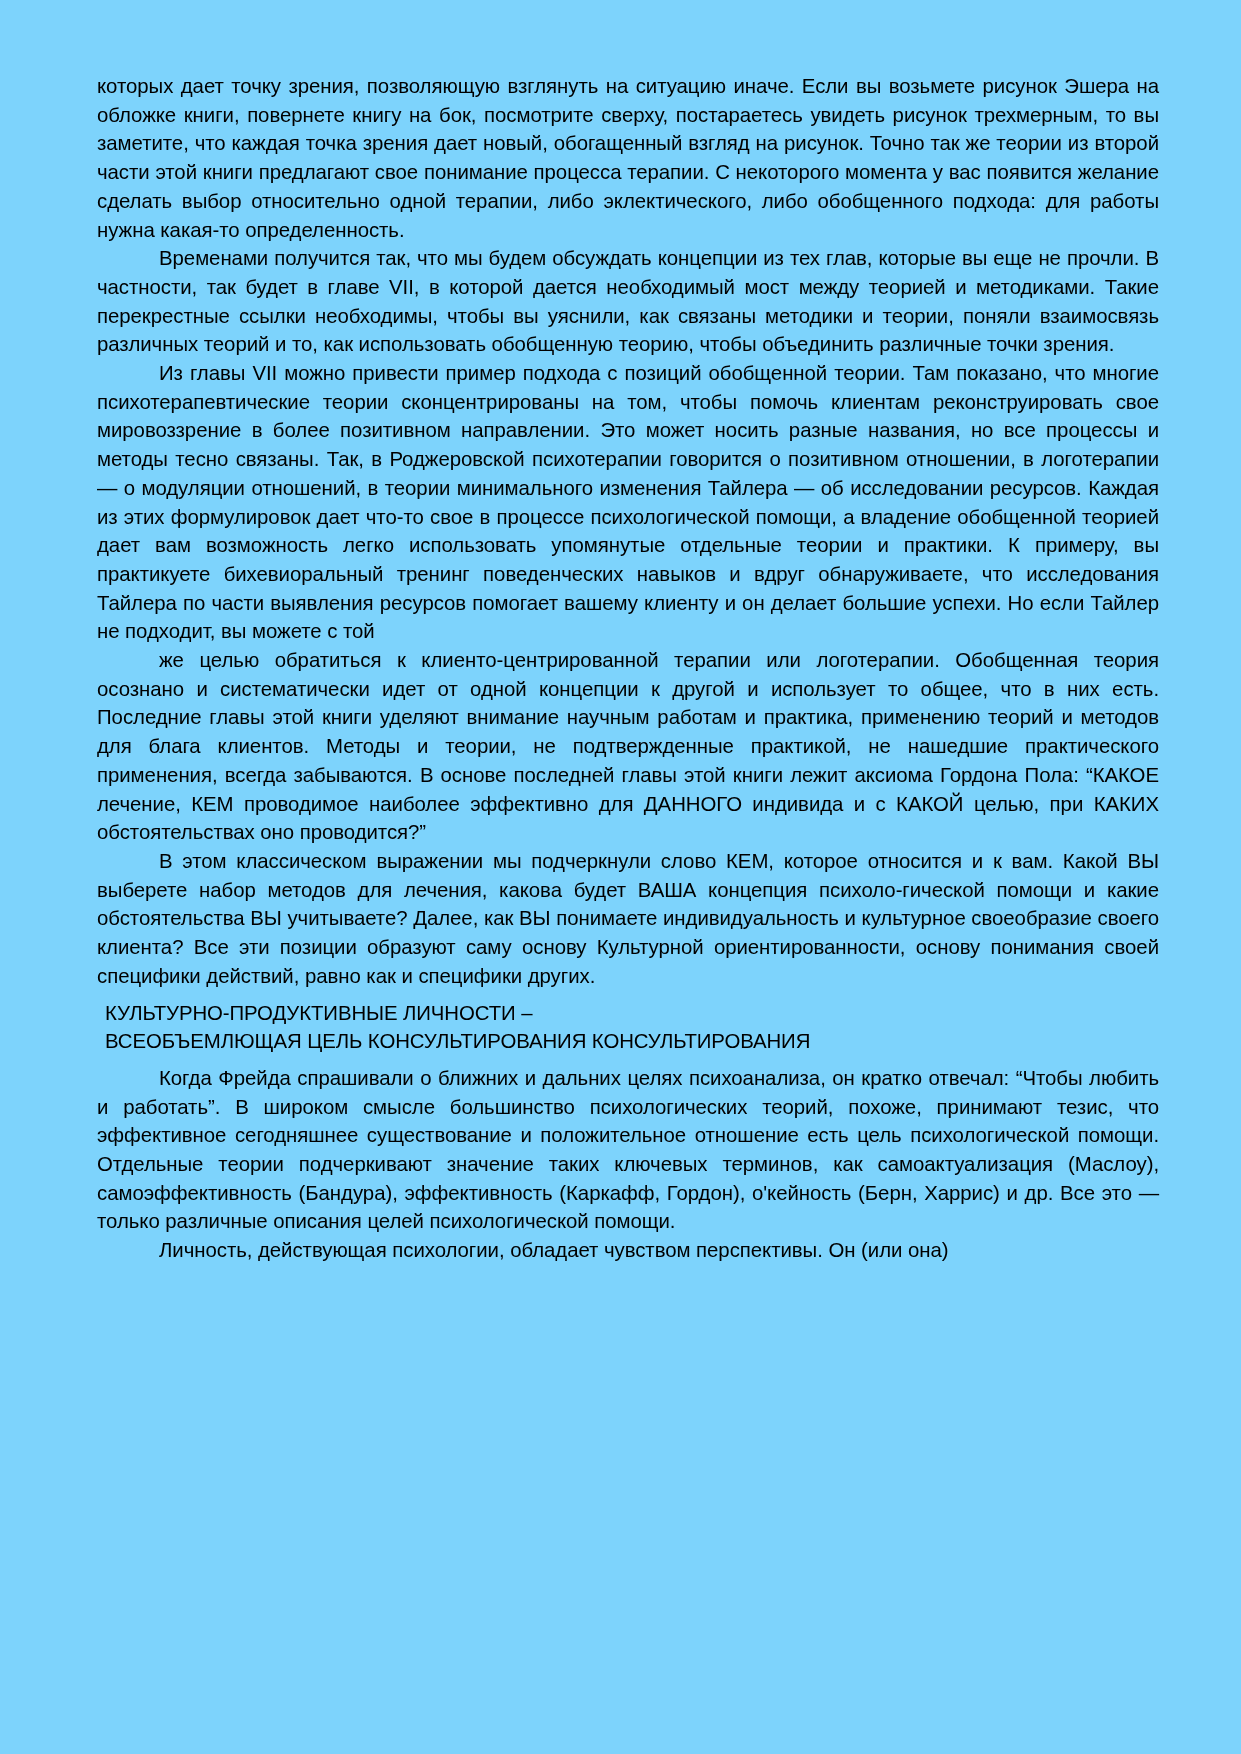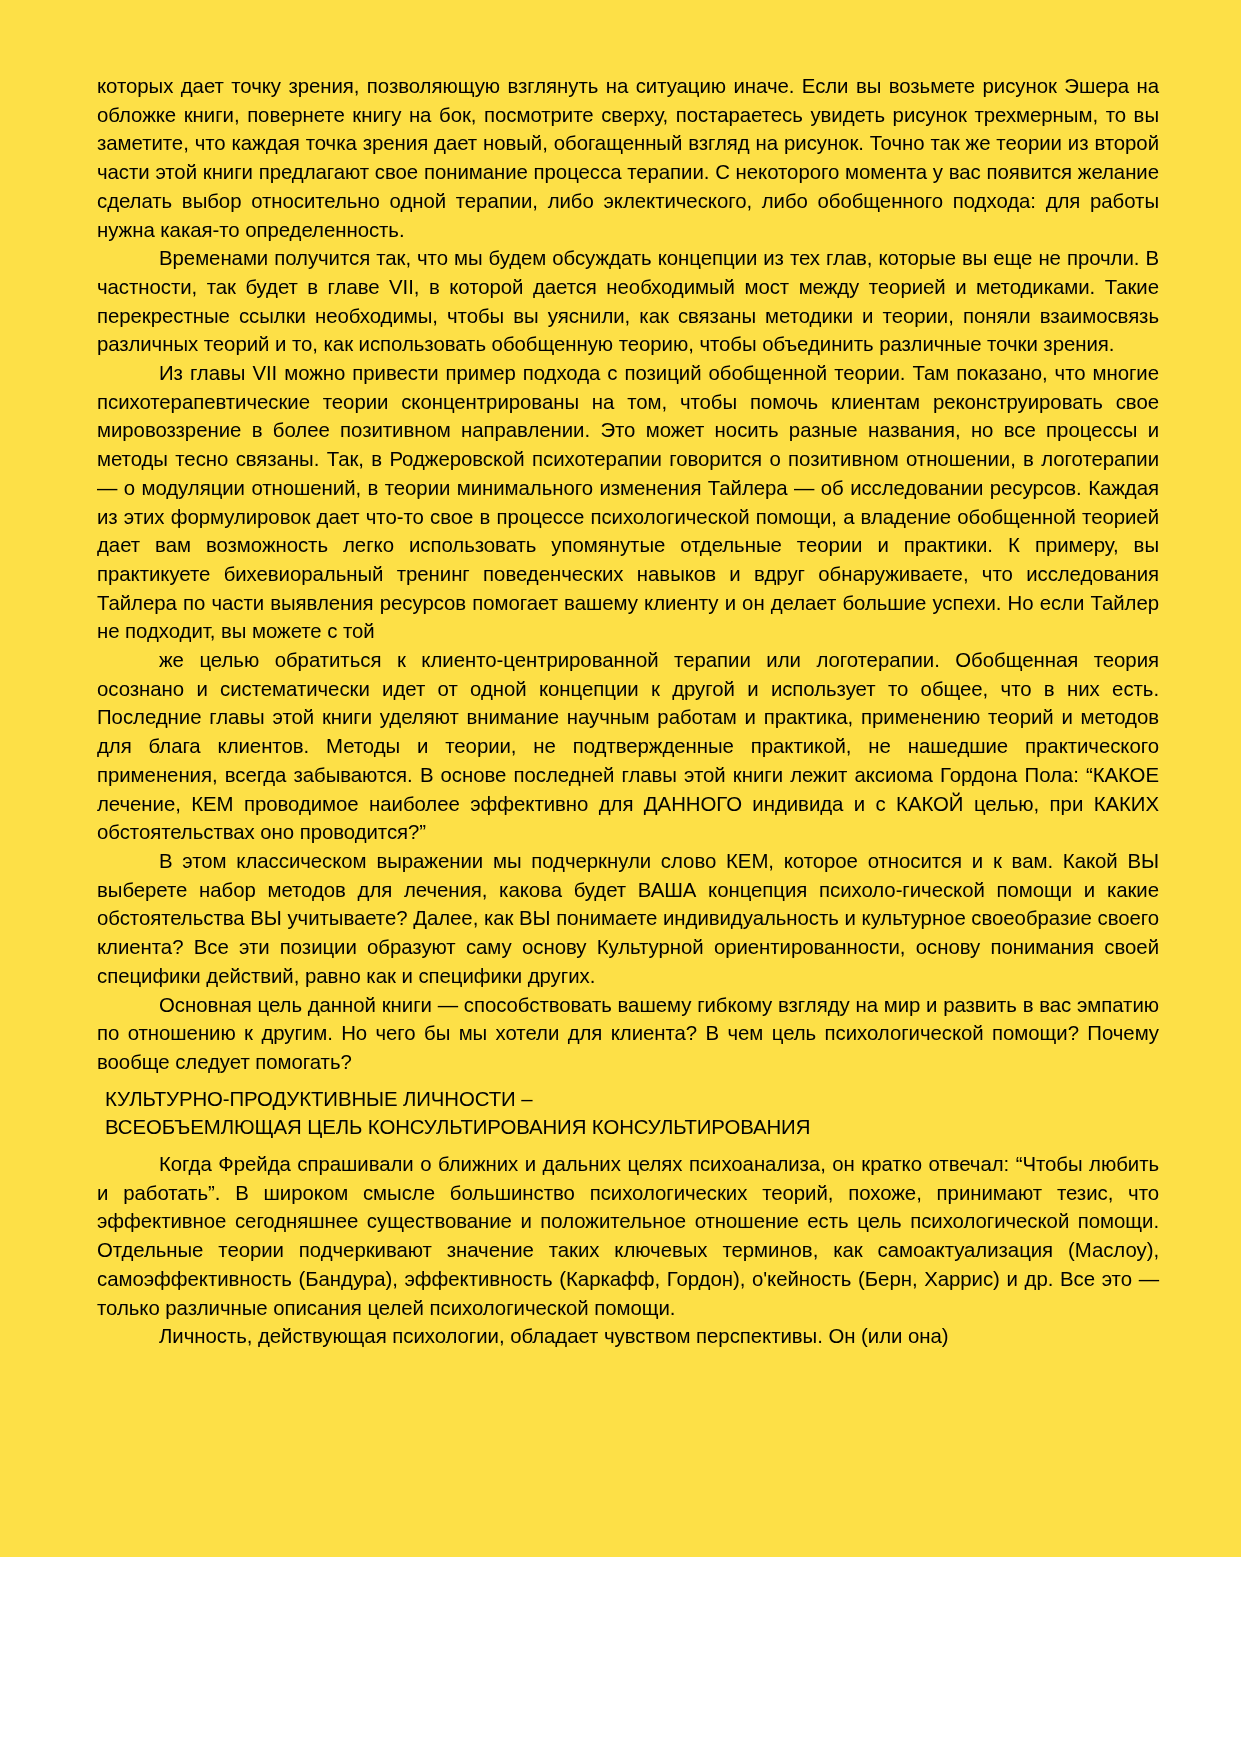--- a/index.html
+++ b/index.html
@@ -8,22 +8,22 @@
     padding: 0;
     background: #ffffff;
   }
   body {
     font-family: "Liberation Sans", "DejaVu Sans", sans-serif;
     color: #000000;
   }
   .page {
     position: relative;
     width: 1241px;
-    height: 1557px;
-    background: #fde047;
+    height: 1754px;
+    background: #7dd3fc;
     box-sizing: border-box;
     overflow: hidden;
   }
   .text-column {
     position: absolute;
     left: 97px;
     top: 72px;
     width: 1062px;
   }
   p.para {
@@ -72,21 +72,20 @@
     <p class="para no-indent nostretch">которых дает точку зрения, позволяющую взглянуть на ситуацию иначе. Если вы возьмете рисунок Эшера на обложке книги, повернете книгу на бок, посмотрите сверху, постараетесь увидеть рисунок трехмерным, то вы заметите, что каждая точка зрения дает новый, обогащенный взгляд на рисунок. Точно так же теории из второй части этой книги предлагают свое понимание процесса терапии. С некоторого момента у вас появится желание сделать выбор относительно одной терапии, либо эклектического, либо обобщенного подхода: для работы нужна какая-то определенность.</p>
 
     <p class="para nostretch">Временами получится так, что мы будем обсуждать концепции из тех глав, которые вы еще не прочли. В частности, так будет в главе VII, в которой дается необходимый мост между теорией и методиками. Такие перекрестные ссылки необходимы, чтобы вы уяснили, как связаны методики и теории, поняли взаимосвязь различных теорий и то, как использовать обобщенную теорию, чтобы объединить различные точки зрения.</p>
 
     <p class="para nostretch">Из главы VII можно привести пример подхода с позиций обобщенной теории. Там показано, что многие психотерапевтические теории сконцентрированы на том, чтобы помочь клиентам реконструировать свое мировоззрение в более позитивном направлении. Это может носить разные названия, но все процессы и методы тесно связаны. Так, в Роджеровской психотерапии говорится о позитивном отношении, в логотерапии — о модуляции отношений, в теории минимального изменения Тайлера — об исследовании ресурсов. Каждая из этих формулировок дает что-то свое в процессе психологической помощи, а владение обобщенной теорией дает вам возможность легко использовать упомянутые отдельные теории и практики. К примеру, вы практикуете бихевиоральный тренинг поведенческих навыков и вдруг обнаруживаете, что исследования Тайлера по части выявления ресурсов помогает вашему клиенту и он делает большие успехи. Но если Тайлер не подходит, вы можете с той</p>
 
     <p class="para nostretch">же целью обратиться к клиенто-центрированной терапии или логотерапии. Обобщенная теория осознано и систематически идет от одной концепции к другой и использует то общее, что в них есть. Последние главы этой книги уделяют внимание научным работам и практика, применению теорий и методов для блага клиентов. Методы и теории, не подтвержденные практикой, не нашедшие практического применения, всегда забываются. В основе последней главы этой книги лежит аксиома Гордона Пола: “КАКОЕ лечение, КЕМ проводимое наиболее эффективно для ДАННОГО индивида и с КАКОЙ целью, при КАКИХ обстоятельствах оно проводится?”</p>
 
     <p class="para nostretch">В этом классическом выражении мы подчеркнули слово КЕМ, которое относится и к вам. Какой ВЫ выберете набор методов для лечения, какова будет ВАША концепция психоло-гической помощи и какие обстоятельства ВЫ учитываете? Далее, как ВЫ понимаете индивидуальность и культурное своеобразие своего клиента? Все эти позиции образуют саму основу Культурной ориентированности, основу понимания своей специфики действий, равно как и специфики других.</p>
 
-    <p class="para nostretch">Основная цель данной книги — способствовать вашему гибкому взгляду на мир и развить в вас эмпатию по отношению к другим. Но чего бы мы хотели для клиента? В чем цель психологической помощи? Почему вообще следует помогать?</p>
 
     <h2 class="section-heading">
       <span class="heading-line">КУЛЬТУРНО-ПРОДУКТИВНЫЕ ЛИЧНОСТИ –</span>
       <span class="heading-line">ВСЕОБЪЕМЛЮЩАЯ ЦЕЛЬ КОНСУЛЬТИРОВАНИЯ КОНСУЛЬТИРОВАНИЯ</span>
     </h2>
 
     <p class="para nostretch">Когда Фрейда спрашивали о ближних и дальних целях психоанализа, он кратко отвечал: “Чтобы любить и работать”. В широком смысле большинство психологических теорий, похоже, принимают тезис, что эффективное сегодняшнее существование и положительное отношение есть цель психологической помощи. Отдельные теории подчеркивают значение таких ключевых терминов, как самоактуализация (Маслоу), самоэффективность (Бандура), эффективность (Каркафф, Гордон), о'кейность (Берн, Харрис) и др. Все это — только различные описания целей психологической помощи.</p>
 
 
     <p class="para nostretch">Личность, действующая психологии, обладает чувством перспективы. Он (или она)</p>

